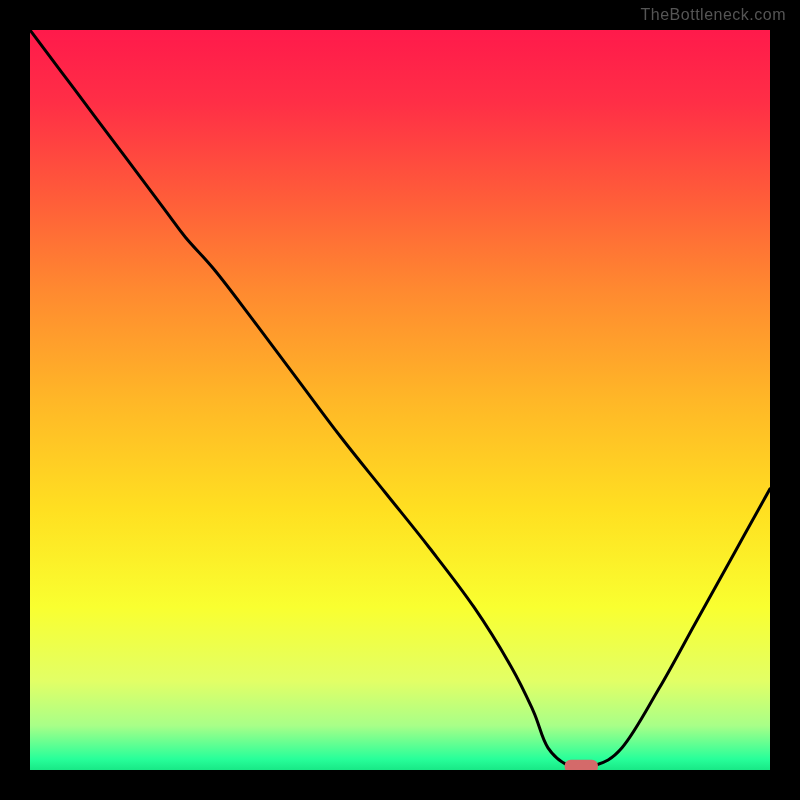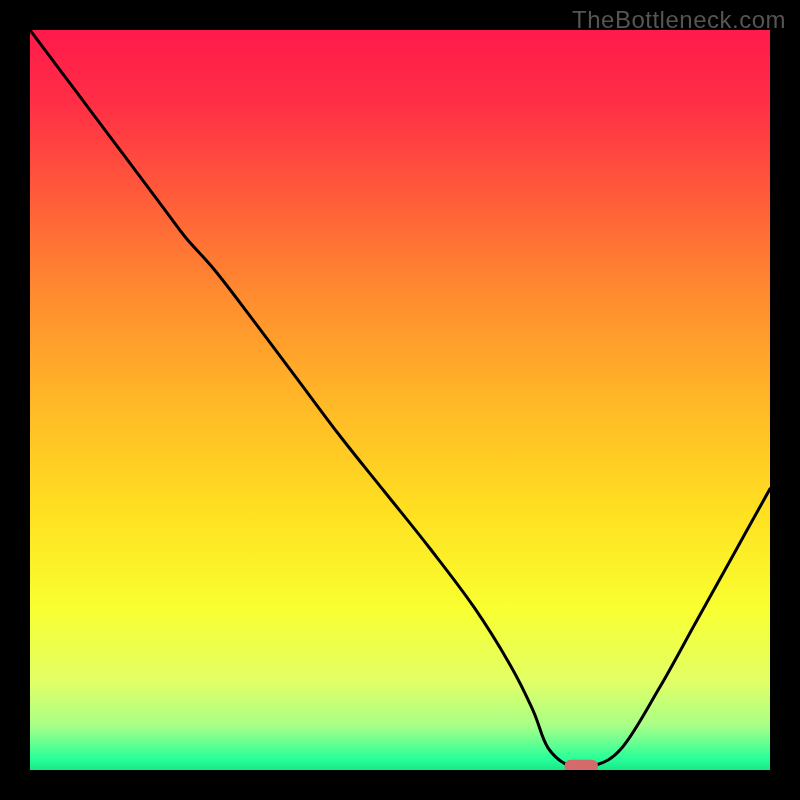--- a/index.html
+++ b/index.html
@@ -8,21 +8,21 @@
     height: 800px;
     background: #000;
     position: relative;
     font-family: Arial, sans-serif;
   }
   .watermark {
     position: absolute;
     top: 6px;
     right: 14px;
     color: #555;
-    font-size: 24px;
+    font-size: 16px;
     font-weight: 500;
     letter-spacing: 0.5px;
     z-index: 10;
   }
   .plot-area {
     position: absolute;
     left: 30px;
     top: 30px;
     width: 740px;
     height: 740px;

